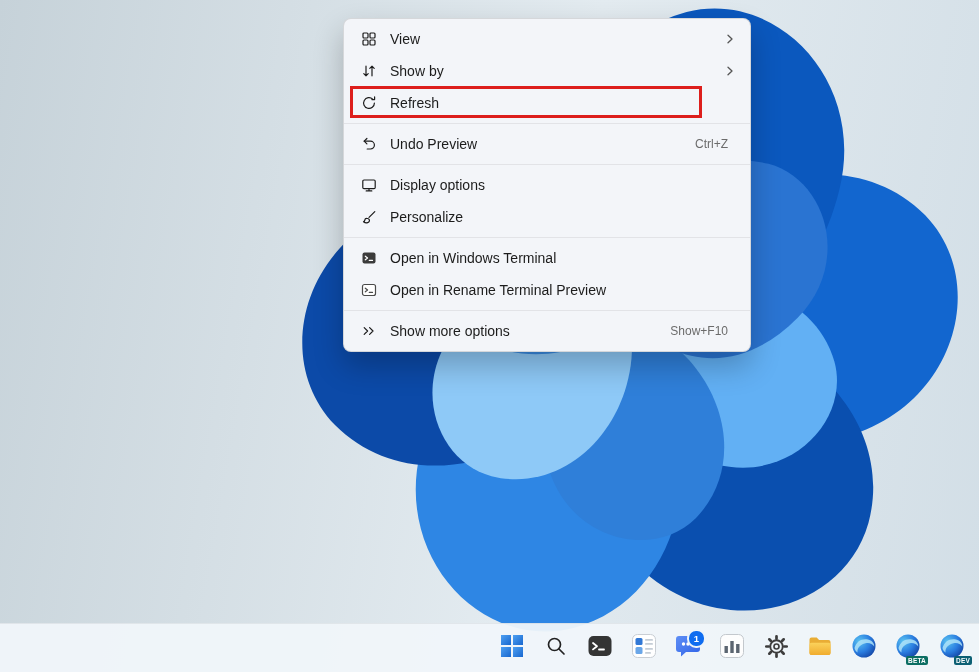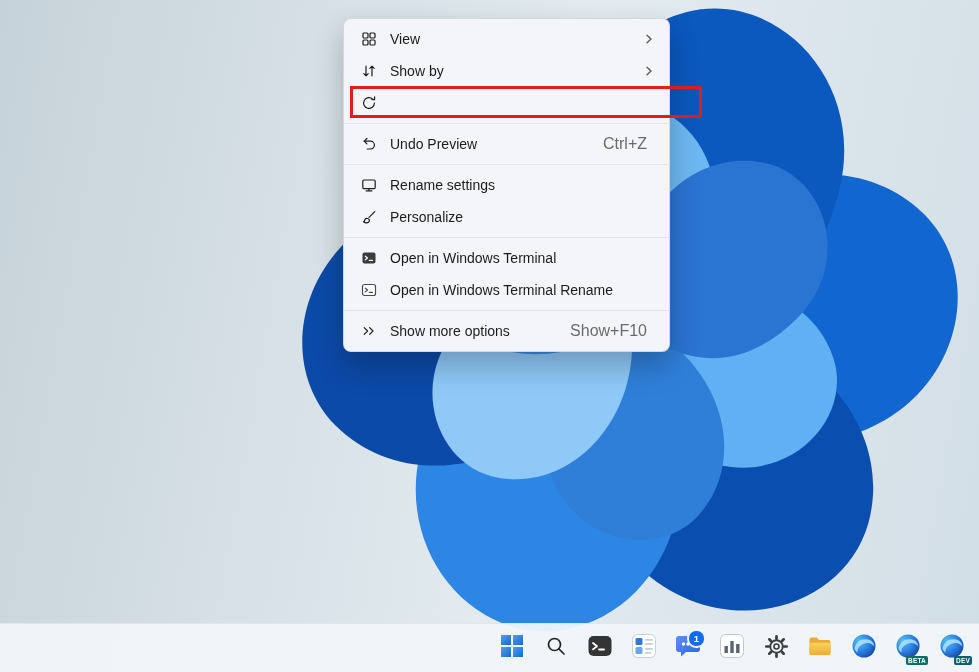--- a/index.html
+++ b/index.html
@@ -5,30 +5,30 @@
   html,body{margin:0;padding:0;}
   body{
     width:979px;height:672px;position:relative;overflow:hidden;
     font-family:"Liberation Sans",sans-serif;
     background:linear-gradient(100deg,#c6d2d9 0%,#e3ebf0 55%,#d2dee6 100%);
   }
   
   .wallpaper{position:absolute;inset:0;z-index:0;}
   
   .context-menu{
-    position:absolute;left:343px;top:18px;width:327px;box-sizing:border-box;
+    position:absolute;left:343px;top:18px;width:408px;box-sizing:border-box;
     background:#f3f5f9;border:1px solid rgba(0,0,0,.12);border-radius:8px;
     box-shadow:0 14px 30px rgba(0,0,0,.24);padding:4px 0;z-index:5;
   }
   .menu-item{display:flex;align-items:center;height:32px;padding:0 14px 0 17px;
     font-size:14px;color:#1c1c1c;cursor:default;}
   .mi-icon{width:16px;height:16px;margin-right:13px;flex:none;display:flex;align-items:center;justify-content:center;}
   .mi-icon svg{stroke:#1c1c1c;stroke-width:1.2;fill:none;stroke-linecap:round;stroke-linejoin:round;}
   .mi-label{flex:1;white-space:nowrap;}
-  .shortcut{font-size:16px;color:#6b6b6b;margin-left:12px;margin-right:8px;}
+  .shortcut{font-size:12px;color:#6b6b6b;margin-left:12px;margin-right:8px;}
   .chev{width:12px;display:flex;justify-content:flex-end;flex:none;}
   .sep{height:1px;margin:4px 0;background:#e2e3e7;}
   
   .annotation-box{
     position:absolute;left:350px;top:86px;width:346px;height:26px;
     border:3px solid #dd1e1c;z-index:6;pointer-events:none;
   }
   
   .taskbar{position:absolute;left:0;right:0;bottom:0;height:48px;
     background:rgba(240,245,250,.95);border-top:1px solid rgba(0,0,0,.06);z-index:10;}
@@ -123,20 +123,21 @@
       </span>
     </div>
 
     <div class="menu-item">
       <span class="mi-icon">
         <svg width="16" height="16" viewBox="0 0 16 16">
             <path d="M13.4 8a5.4 5.4 0 1 1-1.7-3.9"></path>
             <path d="M13.6 1.9v2.7h-2.7"></path>
           </svg>
       </span>
+      <span class="mi-label">Refresh</span>
     </div>
 
     <div class="sep"></div>
 
     <div class="menu-item">
       <span class="mi-icon">
         <svg width="16" height="16" viewBox="0 0 16 16">
             <path d="M3.2 5.2h6.3a3.9 3.9 0 0 1 0 7.8H6.2"></path>
             <path d="M5.9 2.5 3.2 5.2l2.7 2.7"></path>
           </svg>
@@ -148,21 +149,21 @@
 
     <div class="sep"></div>
 
     <div class="menu-item">
       <span class="mi-icon">
         <svg width="16" height="16" viewBox="0 0 16 16">
             <rect x="1.8" y="3" width="12.4" height="8.6" rx="1.2"></rect>
             <path d="M8 11.6v2M5.2 13.9h5.6"></path>
           </svg>
       </span>
-      <span class="mi-label">Rename settings</span>
+      <span class="mi-label">Display options</span>
     </div>
 
     <div class="menu-item">
       <span class="mi-icon">
         <svg width="16" height="16" viewBox="0 0 16 16">
             <path d="M13.8 2.6 8 8.4"></path>
             <path d="M6.9 9.5c.7.2 1.3.8 1.5 1.5.3 1.2-.5 2.4-1.8 2.7-1.5.4-3.1-.2-4.1-1 .9-.3 1.3-.9 1.4-1.8.1-1 .9-1.7 1.9-1.6.4 0 .8.1 1.1.2z"></path>
           </svg>
       </span>
       <span class="mi-label">Personalize</span>
@@ -182,21 +183,21 @@
     </div>
 
     <div class="menu-item">
       <span class="mi-icon">
         <svg width="16" height="16" viewBox="0 0 16 16">
             <rect x="1.5" y="2.5" width="13" height="11" rx="2" fill="#ffffff" stroke="#4a4a4a"></rect>
             <path d="M4.3 6.2 6.6 8l-2.3 1.8" stroke="#4a4a4a"></path>
             <path d="M8.3 10.4h3.2" stroke="#4a4a4a"></path>
           </svg>
       </span>
-      <span class="mi-label">Open in Windows Terminal Rename</span>
+      <span class="mi-label">Open in Rename Terminal Preview</span>
     </div>
 
     <div class="sep"></div>
 
     <div class="menu-item">
       <span class="mi-icon">
         <svg width="16" height="16" viewBox="0 0 16 16">
             <path d="M3.2 4.6 6.6 8l-3.4 3.4M8.6 4.6 12 8l-3.4 3.4"></path>
           </svg>
       </span>

